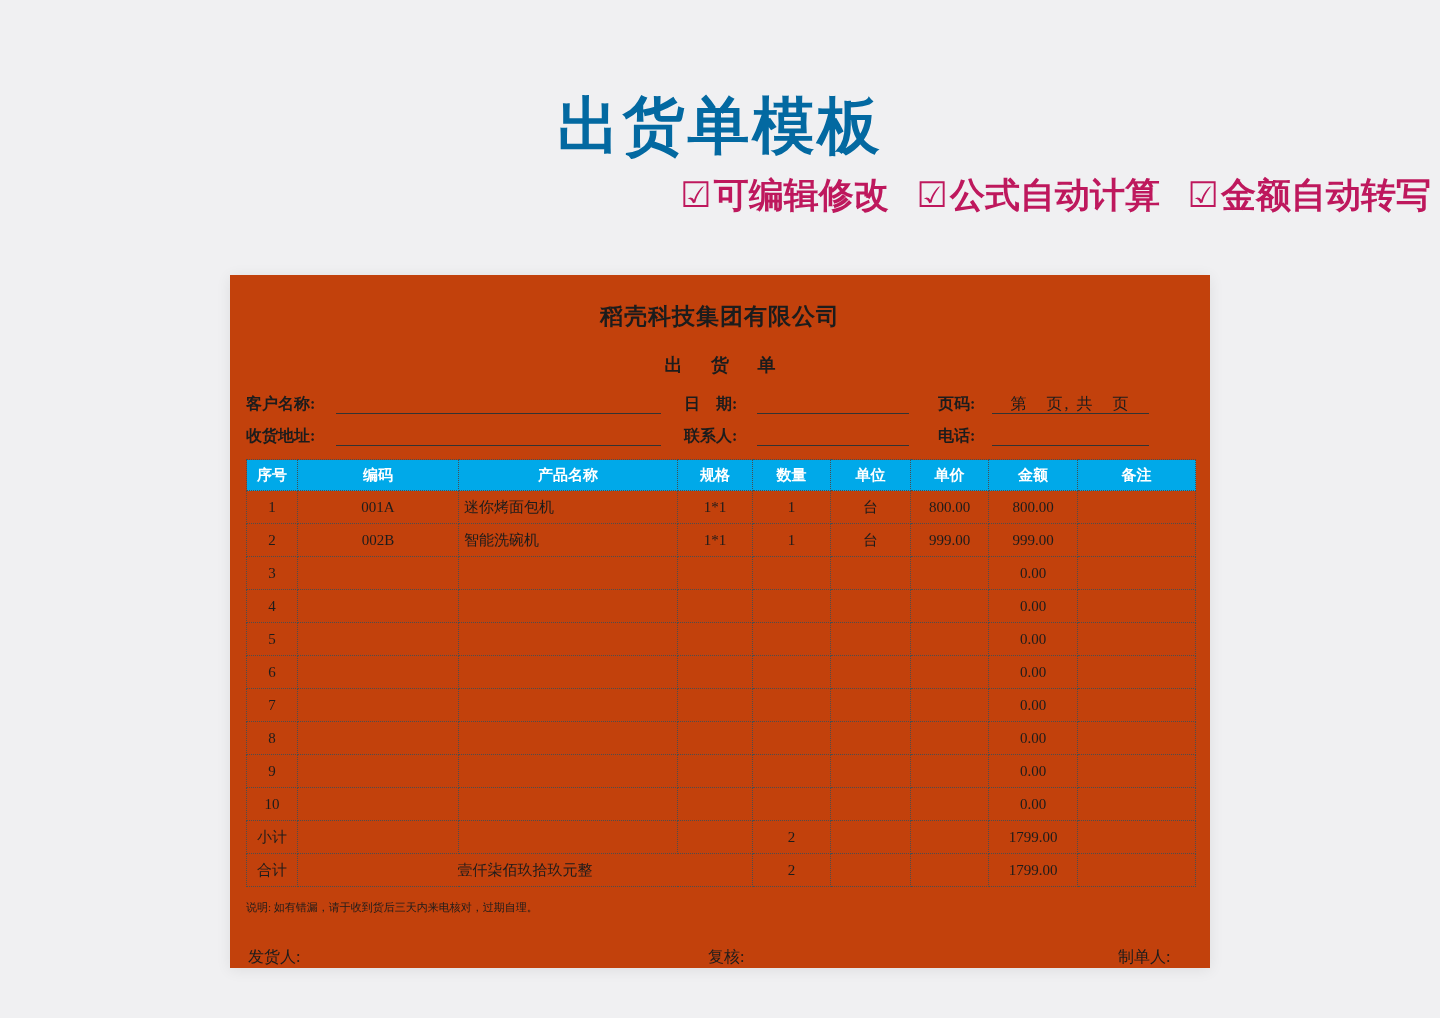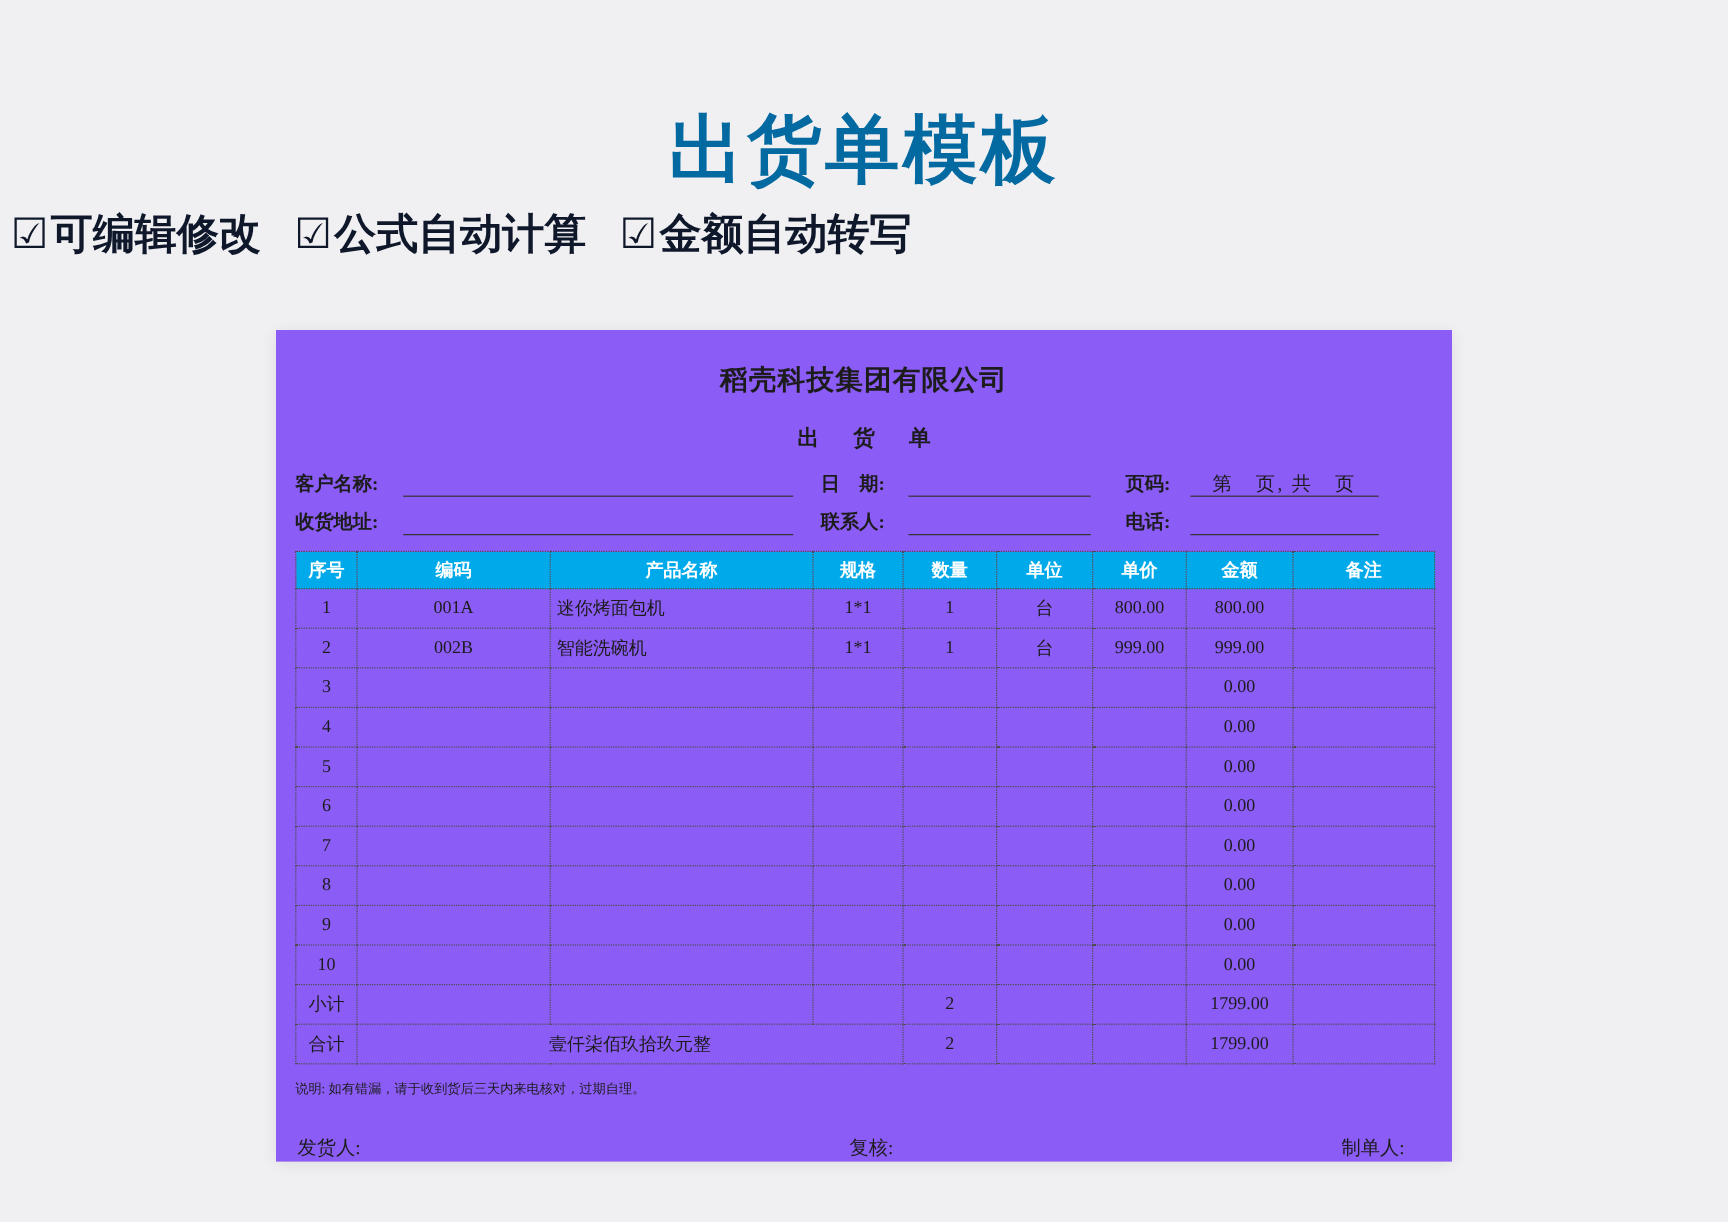--- a/index.html
+++ b/index.html
@@ -15,34 +15,34 @@
     text-align:center;
     font-family:"Liberation Sans","DejaVu Sans",sans-serif;
     font-weight:bold;
     font-size:62px;
     line-height:1.1;
     color:#0369a1;
     letter-spacing:3px;
   }
   .page-subtitle {
     margin-top:12px;
-    text-align:left;
+    text-align:right;
     font-family:"Liberation Sans","DejaVu Sans",sans-serif;
     font-weight:bold;
     font-size:35px;
-    color:#0f172a;
+    color:#be185d;
   }
   .page-subtitle .feature { margin:0 9px; white-space:nowrap; }
   .page-subtitle .cbx { margin-right:2px; }
 
   .doc-card {
     width:980px;
     height:693px;
     margin:56px auto 0 auto;
-    background:#8b5cf6;
+    background:#c2410c;
     box-shadow:0 2px 14px rgba(0,0,0,0.08);
     padding:14px 16px 0 16px;
   }
   .company-name {
     margin-top:12px;
     text-align:center;
     font-size:23px;
     font-weight:bold;
     letter-spacing:1px;
   }

